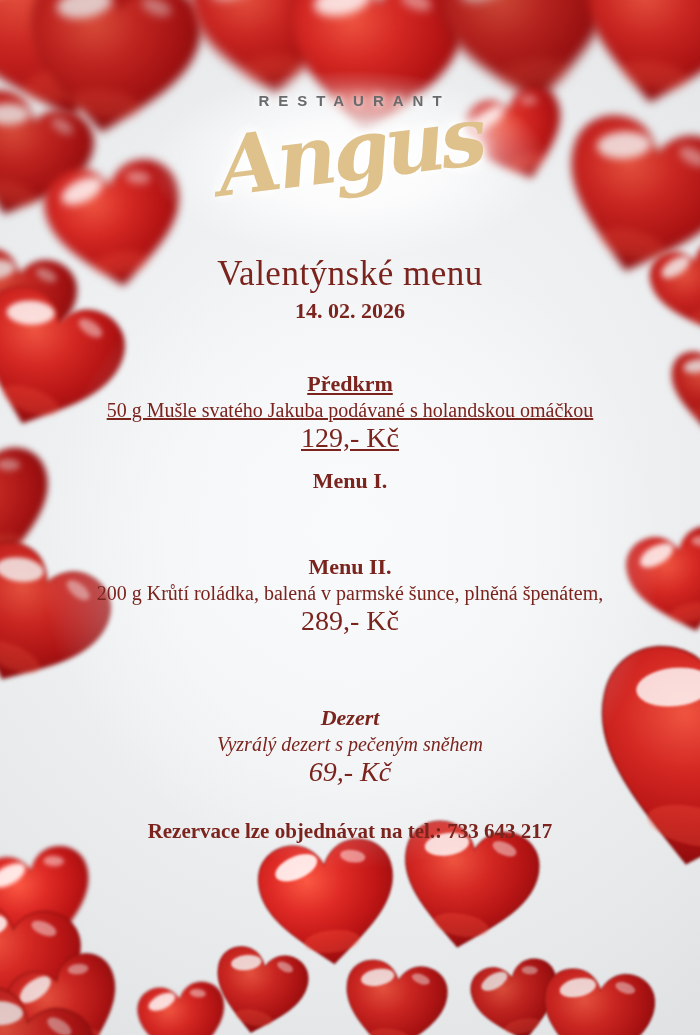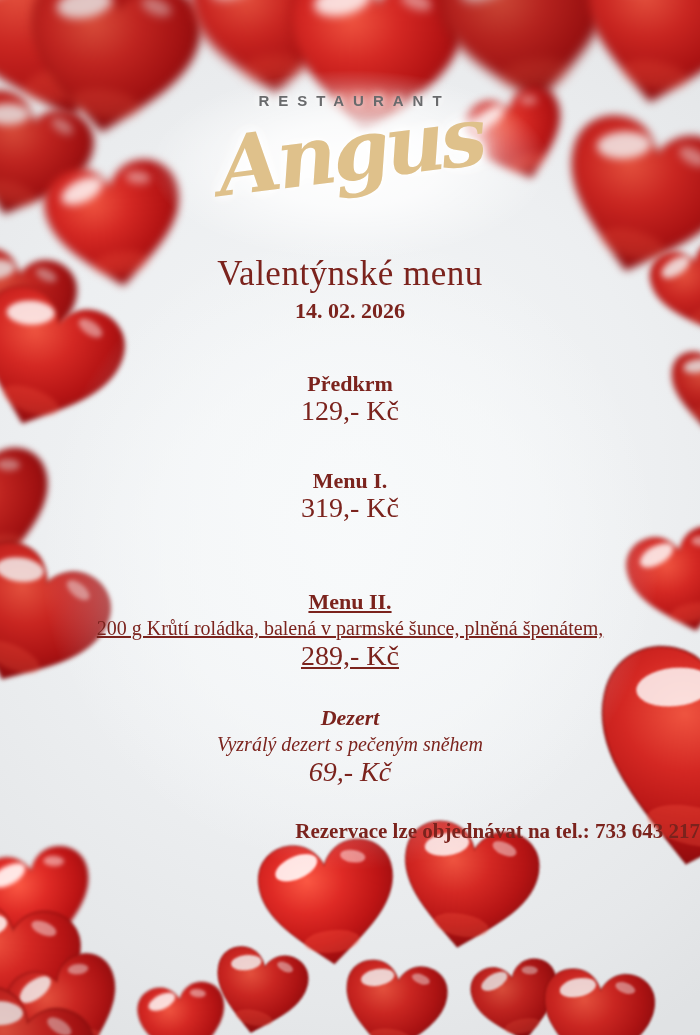--- a/index.html
+++ b/index.html
@@ -26,25 +26,25 @@
   .logo-angus{
     font-family:"DejaVu Serif", serif;font-style:italic;font-weight:bold;
     font-size:82px;line-height:80px;margin-top:2px;letter-spacing:-4px;
     color:#dfc18b;transform:rotate(-7deg);
     text-shadow:0 0 10px #fff,0 0 18px #fff,0 0 26px rgba(255,255,255,.8);}
   .title{top:254px;font-size:35px;font-weight:normal;letter-spacing:.5px;}
   .date{top:298px;font-size:22px;font-weight:bold;}
   .section .heading{font-size:22px;font-weight:bold;line-height:26px;}
   .section .line{font-size:20px;line-height:27px;}
   .section .price{font-size:28px;line-height:27px;}
-  .sec0{top:371px;}
+  .sec0{top:371px;text-decoration:underline;}
   .sec1{top:468px;}
-  .sec2{top:589px;text-decoration:underline;}
+  .sec2{top:554px;}
   .sec3{top:705px;font-style:italic;}
-  .footer{top:819px;font-size:21px;font-weight:bold;text-align:right;}
+  .footer{top:819px;font-size:21px;font-weight:bold;}
 </style>
 </head>
 <body>
 
 <div class="page">
 
   <svg width="0" height="0" style="position:absolute" aria-hidden="true">
     <defs>
       <radialGradient id="heartBody" cx="36%" cy="30%" r="85%">
         <stop offset="0%" stop-color="#ef5440"></stop>
@@ -160,26 +160,26 @@
     <div class="block logo">
       <div class="logo-restaurant">RESTAURANT</div>
       <div class="logo-angus">Angus</div>
     </div>
 
     <div class="block title">Valentýnské menu</div>
     <div class="block date">14. 02. 2026</div>
 
     <div class="block section sec0">
       <div class="heading">Předkrm</div>
+      <div class="line">50 g Mušle svatého Jakuba podávané s holandskou omáčkou</div>
       <div class="price">129,- Kč</div>
     </div>
 
     <div class="block section sec1">
       <div class="heading">Menu I.</div>
-      <div class="price">319,- Kč</div>
     </div>
 
     <div class="block section sec2">
       <div class="heading">Menu II.</div>
       <div class="line">200 g Krůtí roládka, balená v parmské šunce, plněná špenátem,</div>
       <div class="price">289,- Kč</div>
     </div>
 
     <div class="block section sec3">
       <div class="heading">Dezert</div>

